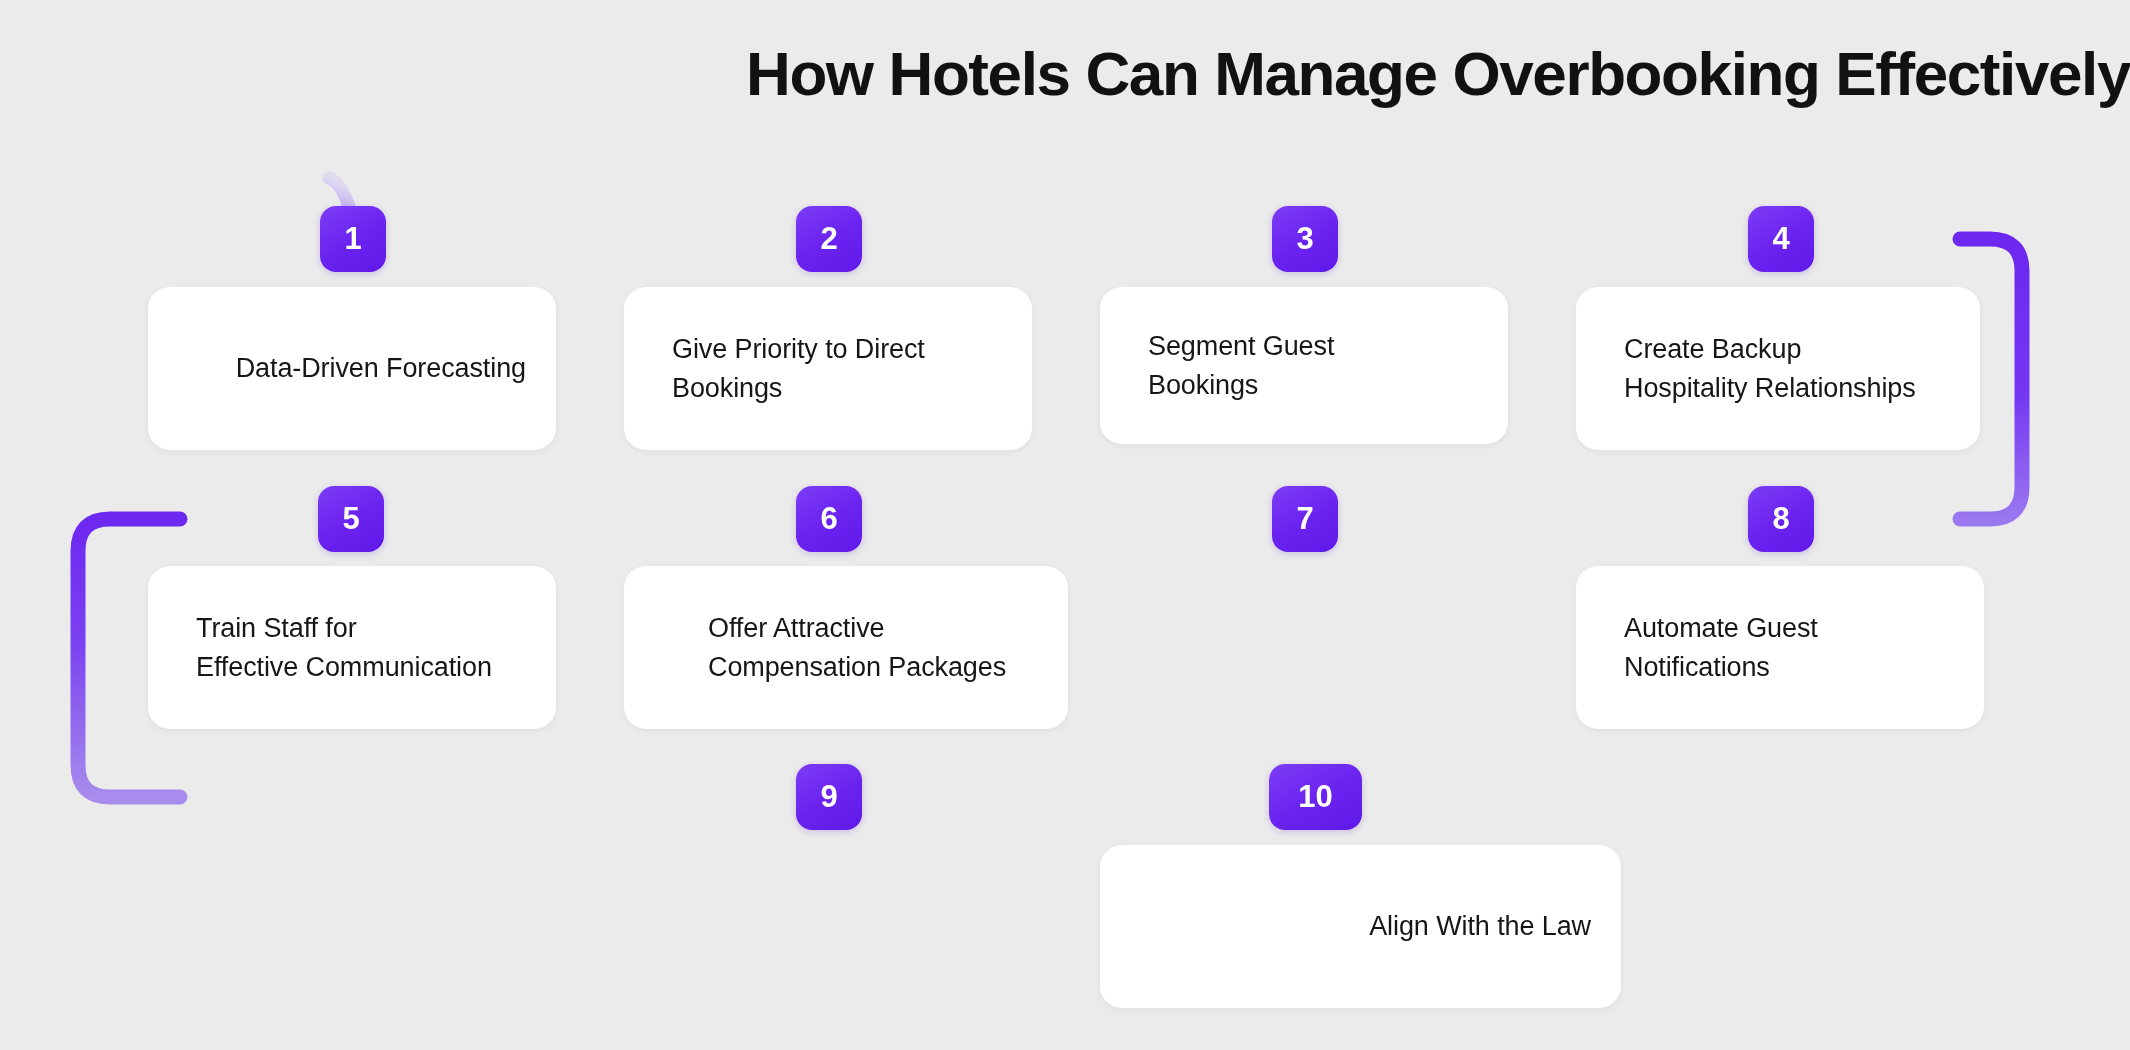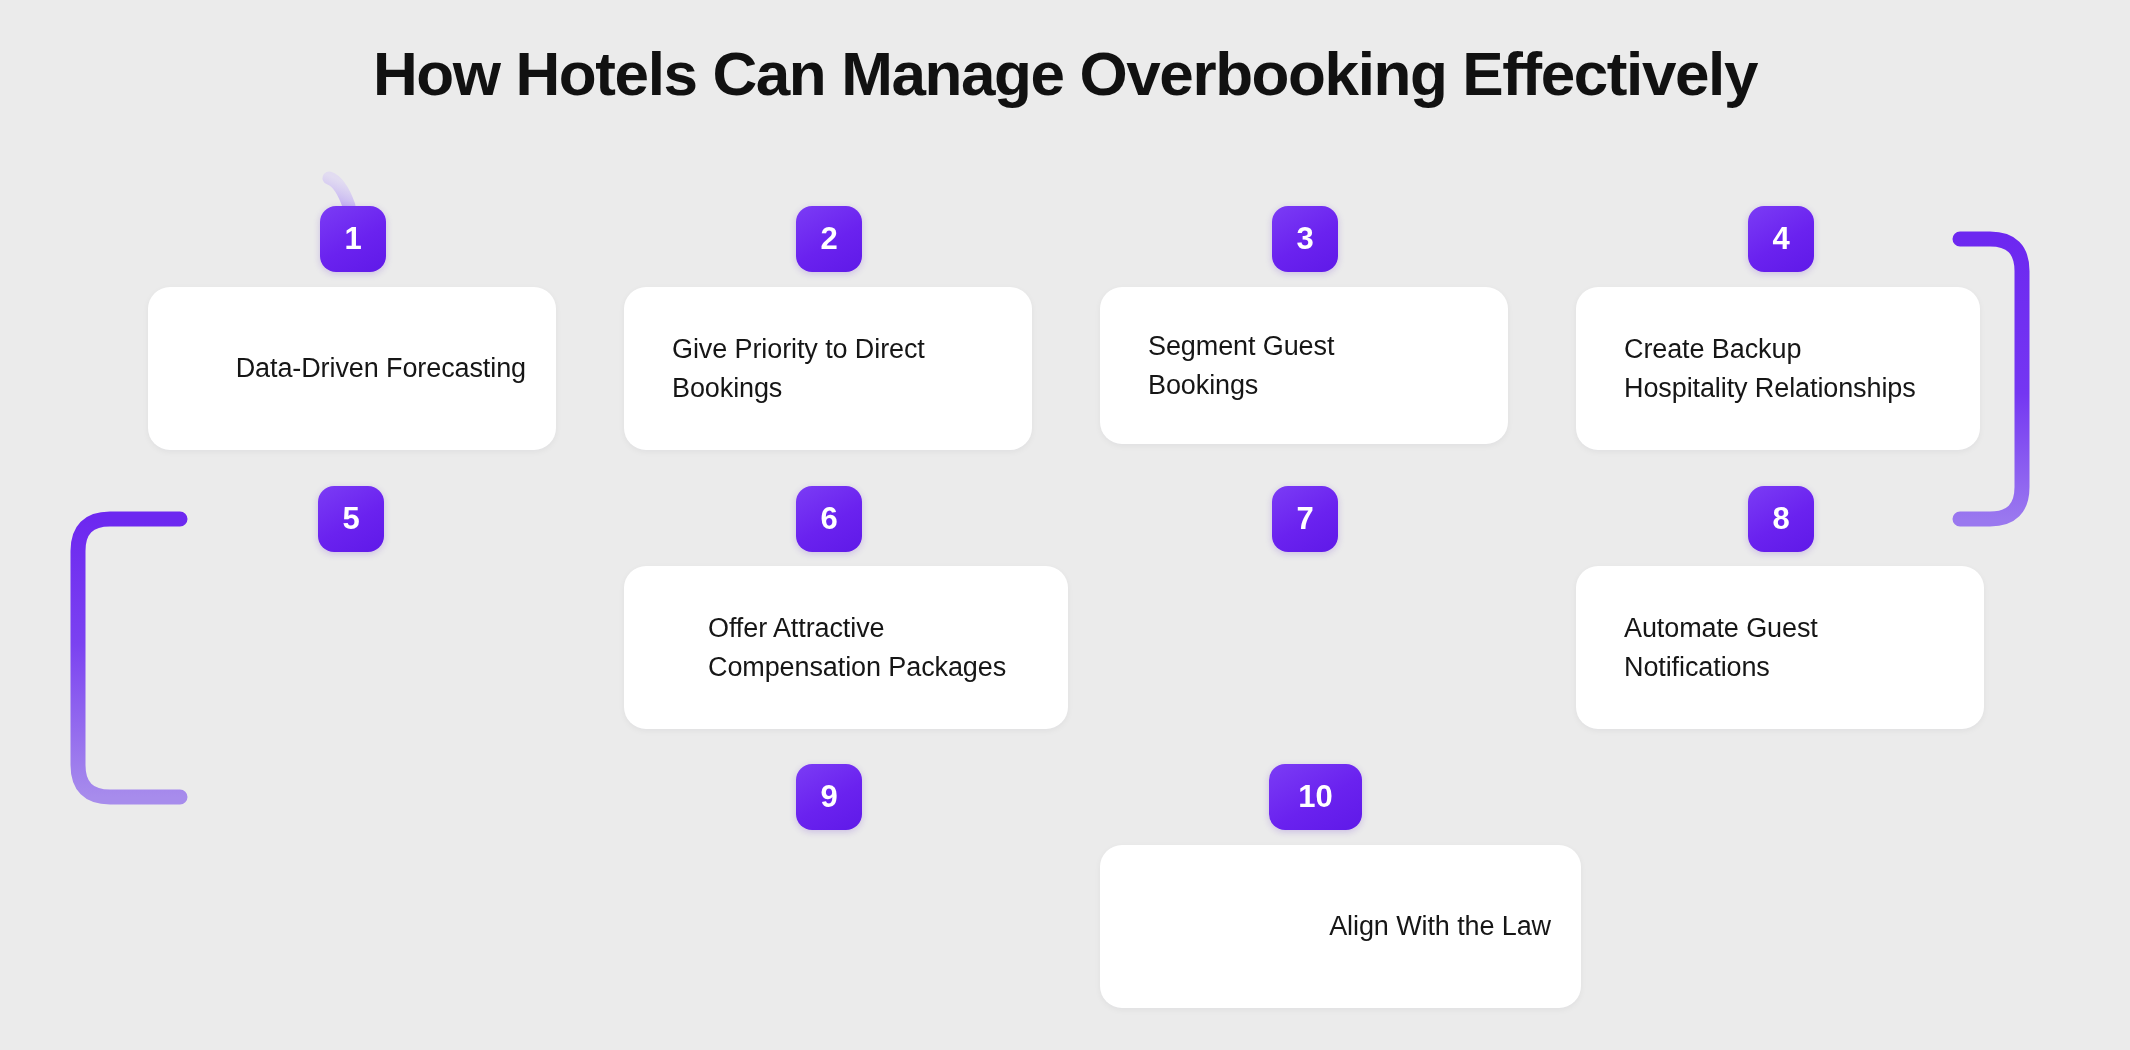--- a/index.html
+++ b/index.html
@@ -21,21 +21,21 @@
     height: 1050px;
     background: #ebebeb;
   }
 
   
   #page-title {
     position: absolute;
     left: 0;
     top: 38px;
     width: 2130px;
-    text-align: center;
+    text-align: right;
     font-size: 62px;
     font-weight: 700;
     letter-spacing: -1.4px;
     color: #111111;
     line-height: 1.15;
     white-space: nowrap;
   }
 
   
   #connectors {
@@ -191,33 +191,37 @@
   <div class="step-badge" style="left:796px; top:486px;">
     <span>6</span>
   </div>
   <div class="step-badge" style="left:1272px; top:486px;">
     <span>7</span>
   </div>
   <div class="step-badge" style="left:1748px; top:486px;">
     <span>8</span>
   </div>
 
+  <div class="step-card" style="left:148px; top:566px; width:408px; height:163px;">
+    <div class="card-text">Train Staff for
+Effective Communication</div>
+  </div>
   <div class="step-card" style="left:624px; top:566px; width:408px; height:163px;padding-left:36px;">
     <div class="card-text">Offer Attractive
 Compensation Packages</div>
   </div>
   <div class="step-card" style="left:1576px; top:566px; width:408px; height:163px;">
     <div class="card-text">Automate Guest
 Notifications</div>
   </div>
 
   <div class="step-badge" style="left:796px; top:764px;">
     <span>9</span>
   </div>
   <div class="step-badge wide" style="left:1269px; top:764px;">
     <span>10</span>
   </div>
 
-  <div class="step-card centered" style="left:1100px; top:845px; width:481px; height:163px;">
+  <div class="step-card centered" style="left:1100px; top:845px; width:481px; height:163px;padding-left:40px;">
     <div class="card-text">Align With the Law</div>
   </div>
 
 </div>
 
 </body></html>

